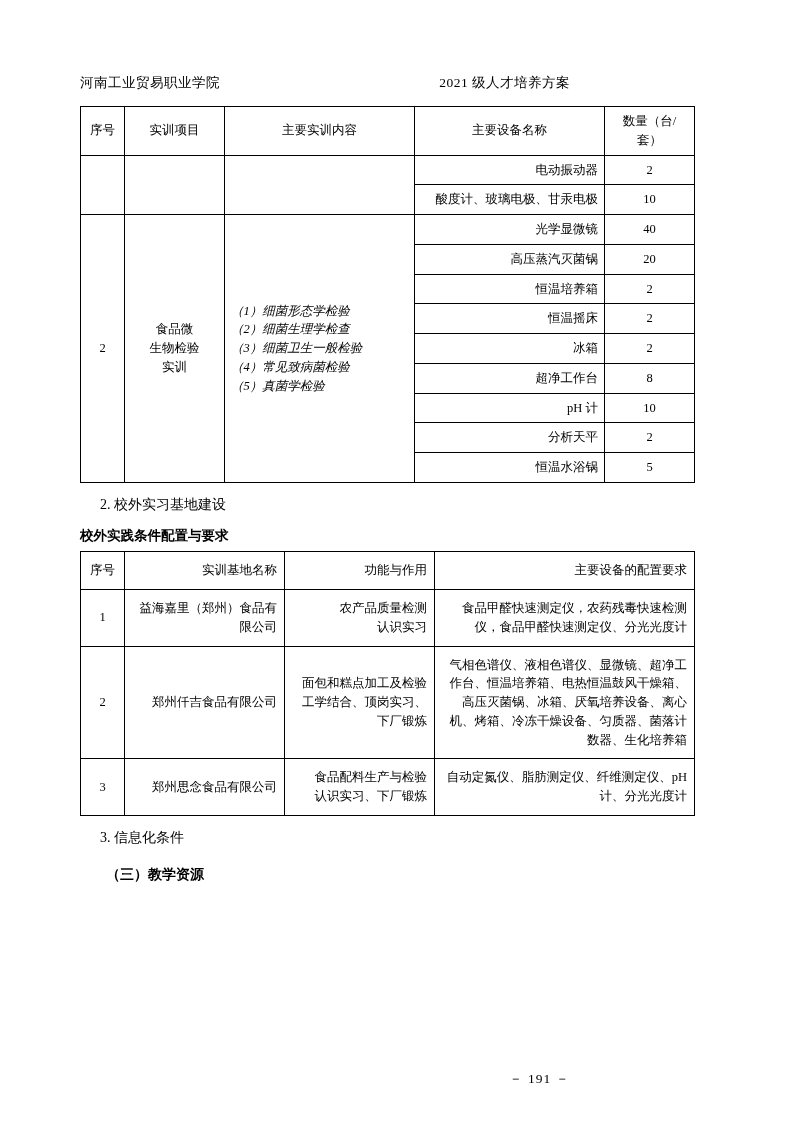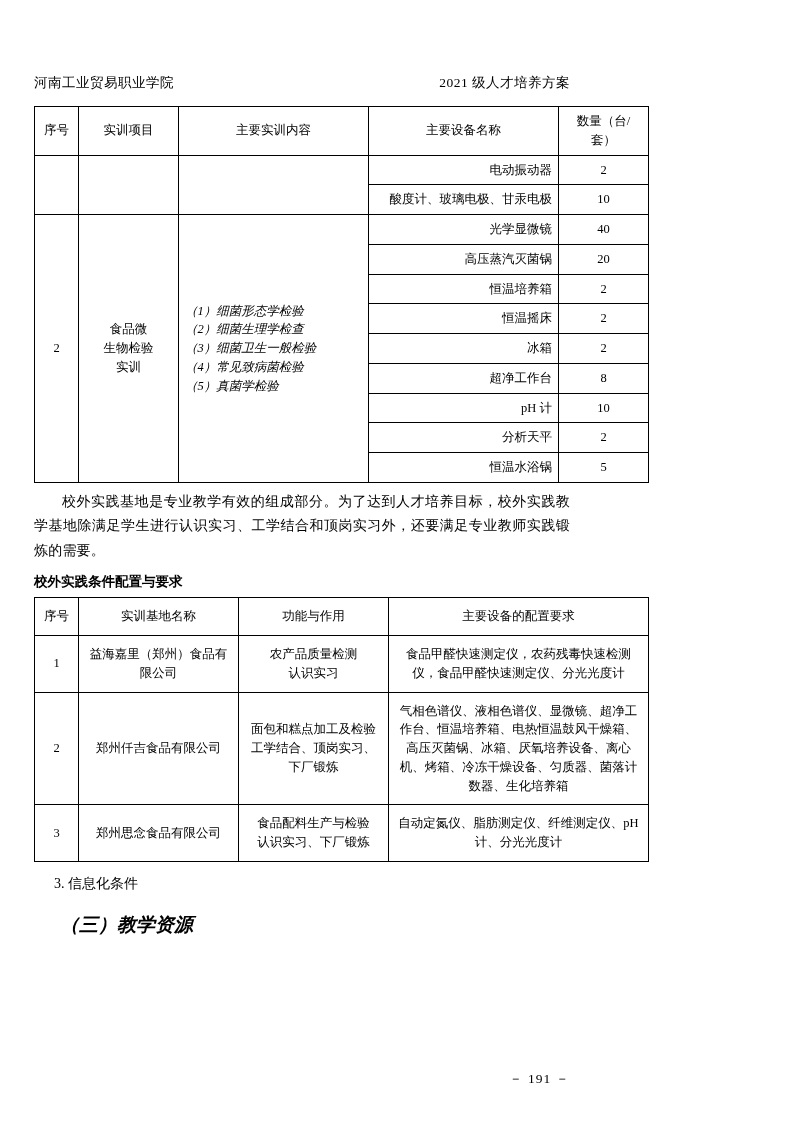--- a/index.html
+++ b/index.html
@@ -13,21 +13,21 @@
     font-family: "Liberation Serif", "DejaVu Serif", serif;
     color: #000000;
     position: relative;
     overflow: hidden;
   }
   .page {
     position: relative;
     width: 650px;
     height: 1122px;
     box-sizing: border-box;
-    padding: 62px 80px 40px 34px;
+    padding: 62px 80px 40px 80px;
   }
   
   .header {
     display: flex;
     justify-content: space-between;
     align-items: flex-end;
     font-size: 13.5px;
     padding-bottom: 4px;
     margin-bottom: 10px;
   }
@@ -46,21 +46,21 @@
   }
   table.doc td, table.doc th {
     border: 1px solid #000000;
     padding: 5px 6px;
     font-size: 12.5px;
     vertical-align: middle;
     line-height: 1.5;
     font-weight: normal;
   }
   .c { text-align: center; }
-  .l { text-align: center; }
+  .l { text-align: right; }
   .hrow td { text-align: center; font-size: 13px; }
   .eq-name { text-align: right; }
   .qty { text-align: center; }
   .content-cell {
     line-height: 1.85;
     padding-left: 14px;
     font-size: 12.5px;
     font-style: italic;
   }
   .proj-cell {
@@ -84,26 +84,25 @@
     text-indent: 20px;
   }
   .table-caption {
     text-align: left;
     font-weight: bold;
     font-size: 13.5px;
     margin: 10px 0 6px 0;
     font-family: "Liberation Sans", sans-serif;
   }
   .big-heading {
-    font-size: 19px;
+    font-size: 14px;
     font-weight: bold;
     margin: 16px 0 0 0;
     text-indent: 26px;
     font-family: "Liberation Sans", sans-serif;
-    font-style: italic;
   }
   .page-number {
     position: absolute;
     bottom: 34px;
     right: 80px;
     font-size: 13.5px;
     letter-spacing: 1px;
   }
   .t2 td { font-size: 12.5px; line-height: 1.6; }
   .t2 .cellpad { padding: 9px 7px; }
@@ -195,21 +194,21 @@
         <td class="eq-name">分析天平</td>
         <td class="qty">2</td>
       </tr>
       <tr>
         <td class="eq-name">恒温水浴锅</td>
         <td class="qty">5</td>
       </tr>
     </tbody>
   </table>
 
-  <p class="para indent2">校外实践基地是专业教学有效的组成部分。为了达到人才培养目标，校外实践教学基地除满足学生进行认识实习、工学结合和顶岗实习外，还要满足专业教师实践锻炼的需要。</p>
+  <div class="section-title">2. 校外实习基地建设</div>
 
   <div class="table-caption">校外实践条件配置与要求</div>
 
   <table class="doc t2">
     <colgroup>
       <col style="width:44px">
       <col style="width:160px">
       <col style="width:150px">
       <col style="width:260px">
     </colgroup>

